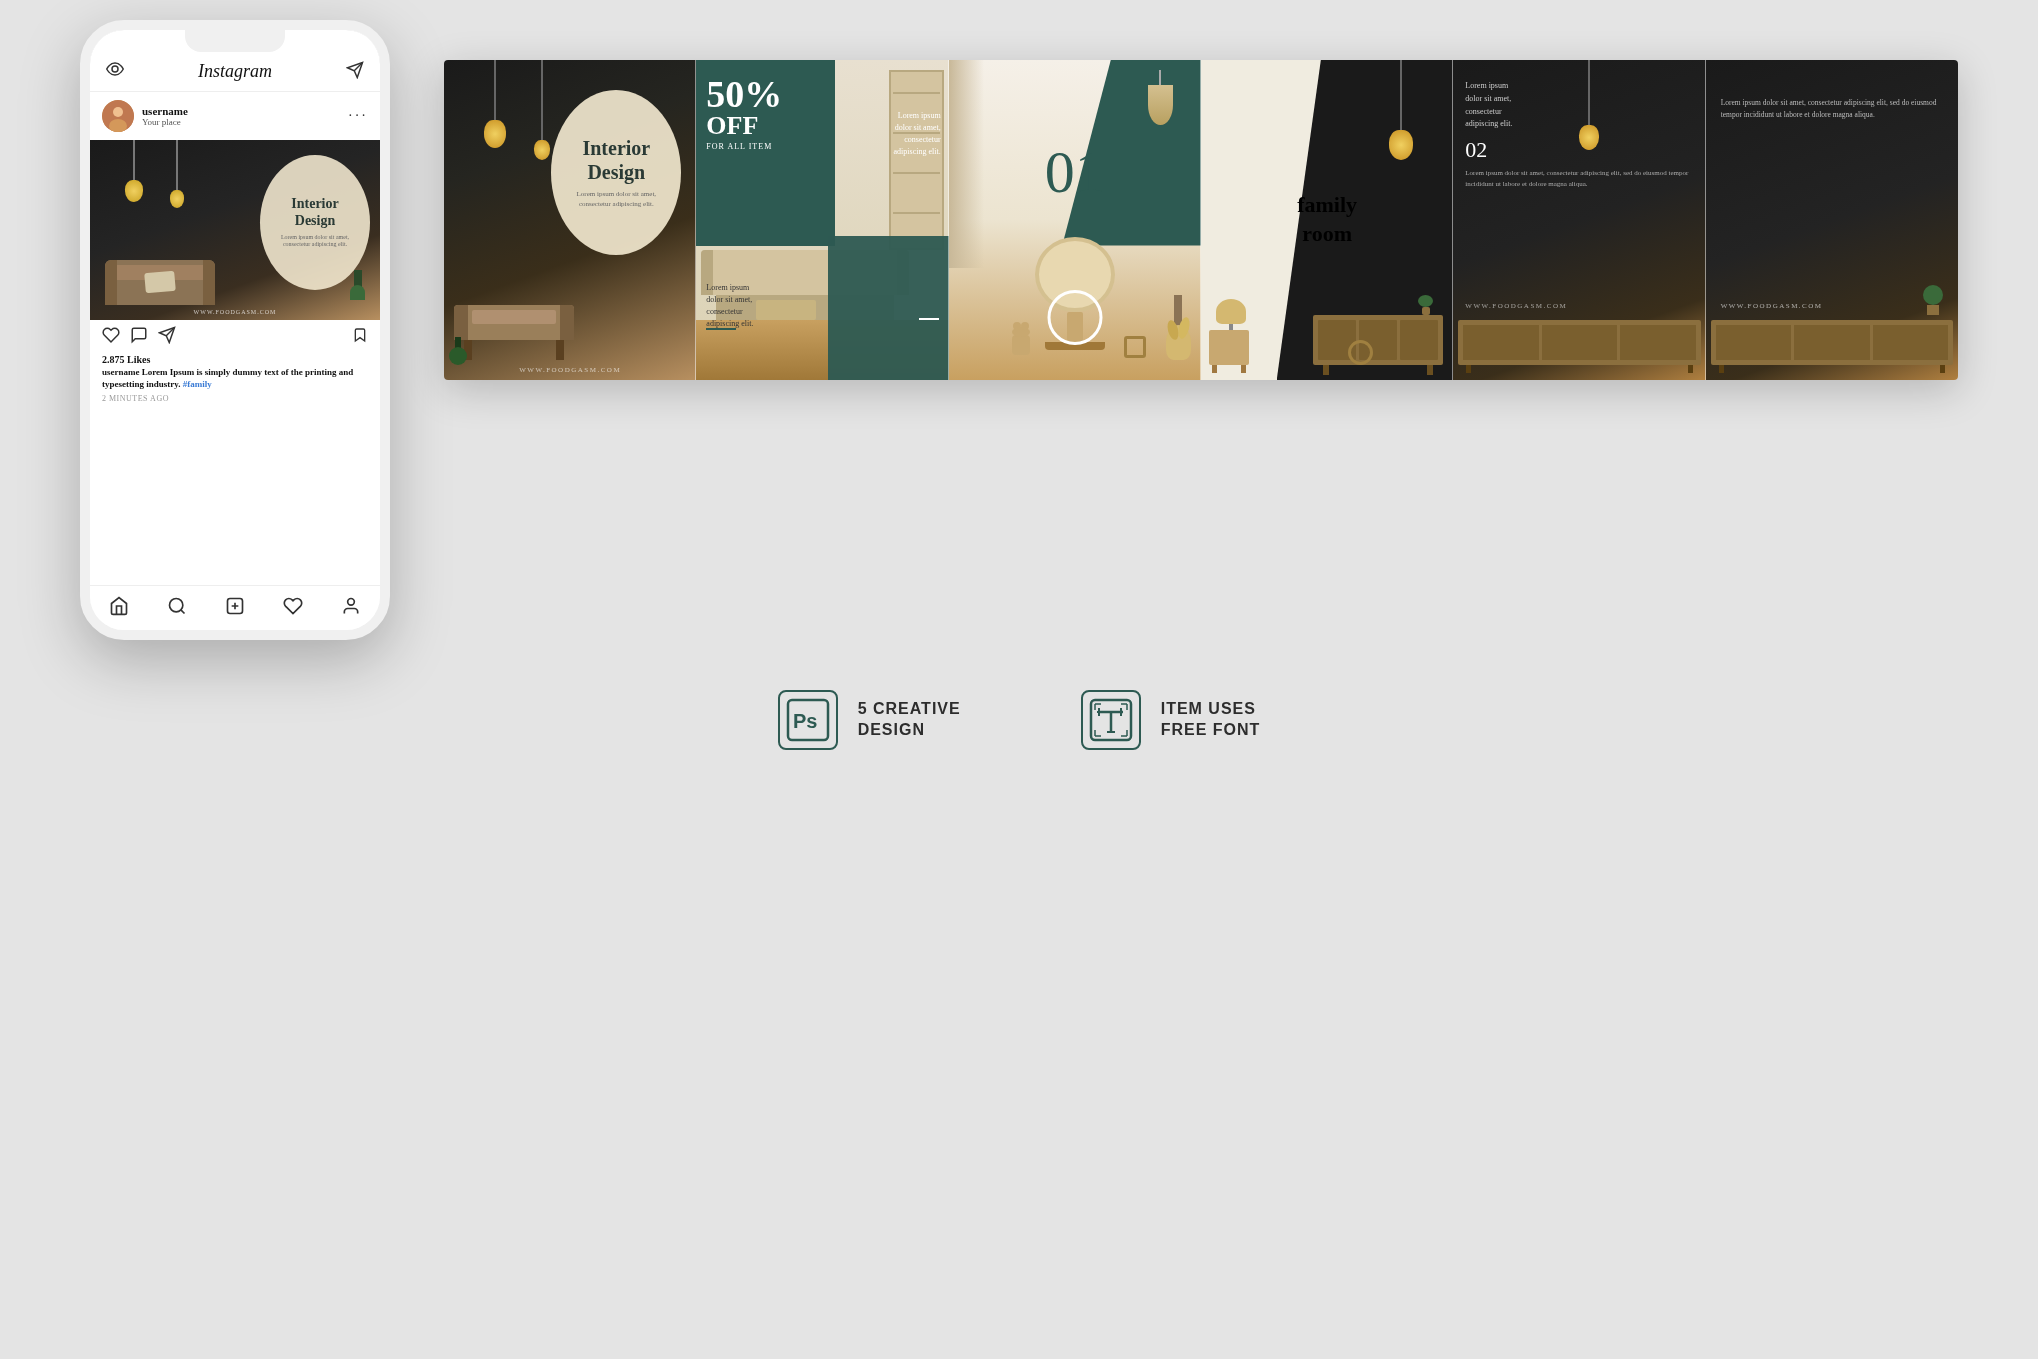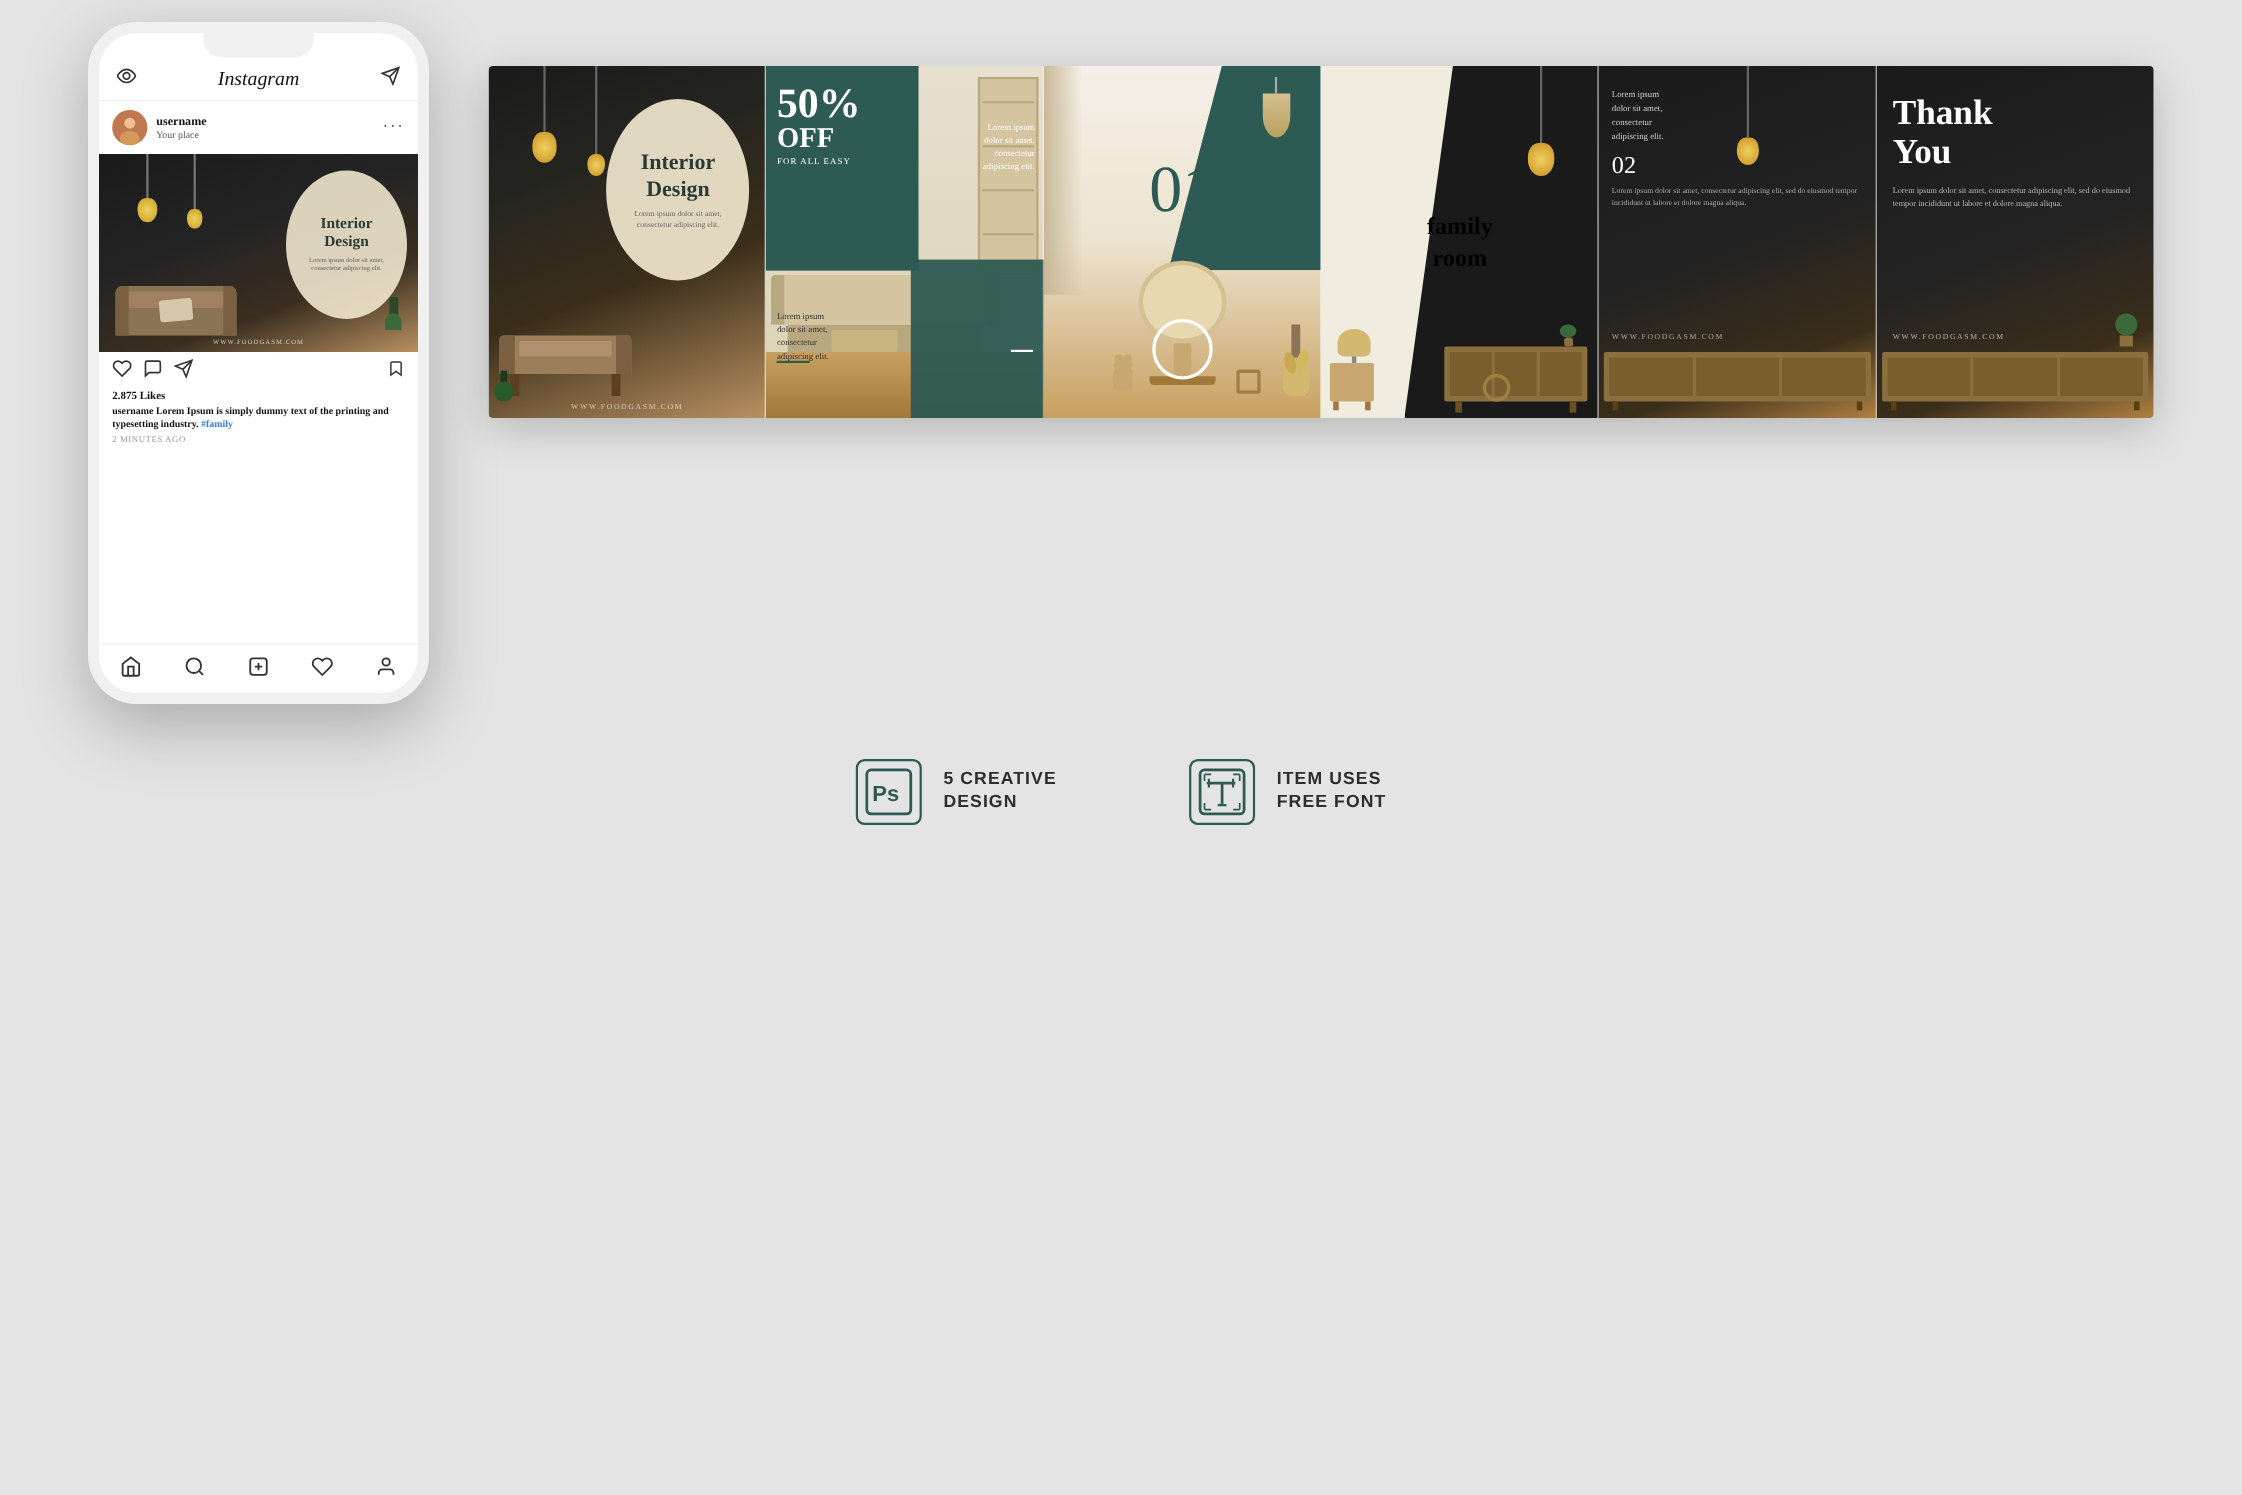--- a/index.html
+++ b/index.html
@@ -529,21 +529,21 @@
 
           <div style="position:absolute; bottom:60px; left:60px; width:60px; height:20px; background:#c8b480; border-radius:2px;"></div>
         </div>
 
         <div style="position:absolute; top:0; left:0; width:55%; height:58%; background:#2d5a52;"></div>
         <div style="position:absolute; bottom:0; right:0; width:48%; height:45%; background:rgba(45,90,82,0.95);"></div>
 
         <div style="position:absolute; top:15px; left:10px; color:white; font-family:Georgia,serif;">
           <div style="font-size:38px; font-weight:900; line-height:1;">50%</div>
           <div style="font-size:26px; font-weight:700; line-height:1;">OFF</div>
-          <div style="font-size:8px; letter-spacing:1px; margin-top:3px;">FOR ALL EASY</div>
+          <div style="font-size:8px; letter-spacing:1px; margin-top:3px;">FOR ALL ITEM</div>
         </div>
 
         <div style="position:absolute; bottom:50px; left:10px; font-size:8px; color:#333; line-height:1.5;">Lorem ipsum<br>dolor sit amet,<br>consectetur<br>adipiscing elit.</div>
         <div style="position:absolute; top:50px; right:8px; font-size:8px; color:white; line-height:1.5; text-align:right;">Lorem ipsum<br>dolor sit amet,<br>consectetur<br>adipiscing elit.</div>
 
         <div style="position:absolute; bottom:50px; left:10px; width:30px; height:2px; background:#2d5a52;"></div>
         <div style="position:absolute; bottom:60px; right:10px; width:20px; height:2px; background:white;"></div>
 
         <div class="carousel-border-line" style="right:0;"></div>
       </div>
@@ -679,24 +679,20 @@
           <div style="position:absolute; inset:5px; display:flex; gap:3px;">
             <div style="flex:1; background:#7a5f2e;"></div>
             <div style="flex:1; background:#7a5f2e;"></div>
             <div style="flex:1; background:#7a5f2e;"></div>
           </div>
           <div style="position:absolute; bottom:-8px; left:8px; width:5px; height:8px; background:#5a3f10;"></div>
           <div style="position:absolute; bottom:-8px; right:8px; width:5px; height:8px; background:#5a3f10;"></div>
         </div>
 
         <div style="position:absolute; top:25px; left:15px; right:15px;">
-          <div style="font-family:Georgia,serif; font-size:32px; font-weight:700; color:white; line-height:1.1;">
-            <span>Thank</span><br>
-            <span>You</span>
-          </div>
           <div style="font-size:7.5px; color:#bbb; line-height:1.6; margin-top:12px;">Lorem ipsum dolor sit amet, consectetur adipiscing elit, sed do eiusmod tempor incididunt ut labore et dolore magna aliqua.</div>
         </div>
 
         <div style="position:absolute; bottom:70px; left:15px; font-size:7px; color:rgba(255,255,255,0.6); letter-spacing:1.5px;">WWW.FOODGASM.COM</div>
       </div>
 
     </div>
   </div>
 
   <div class="features-section">

